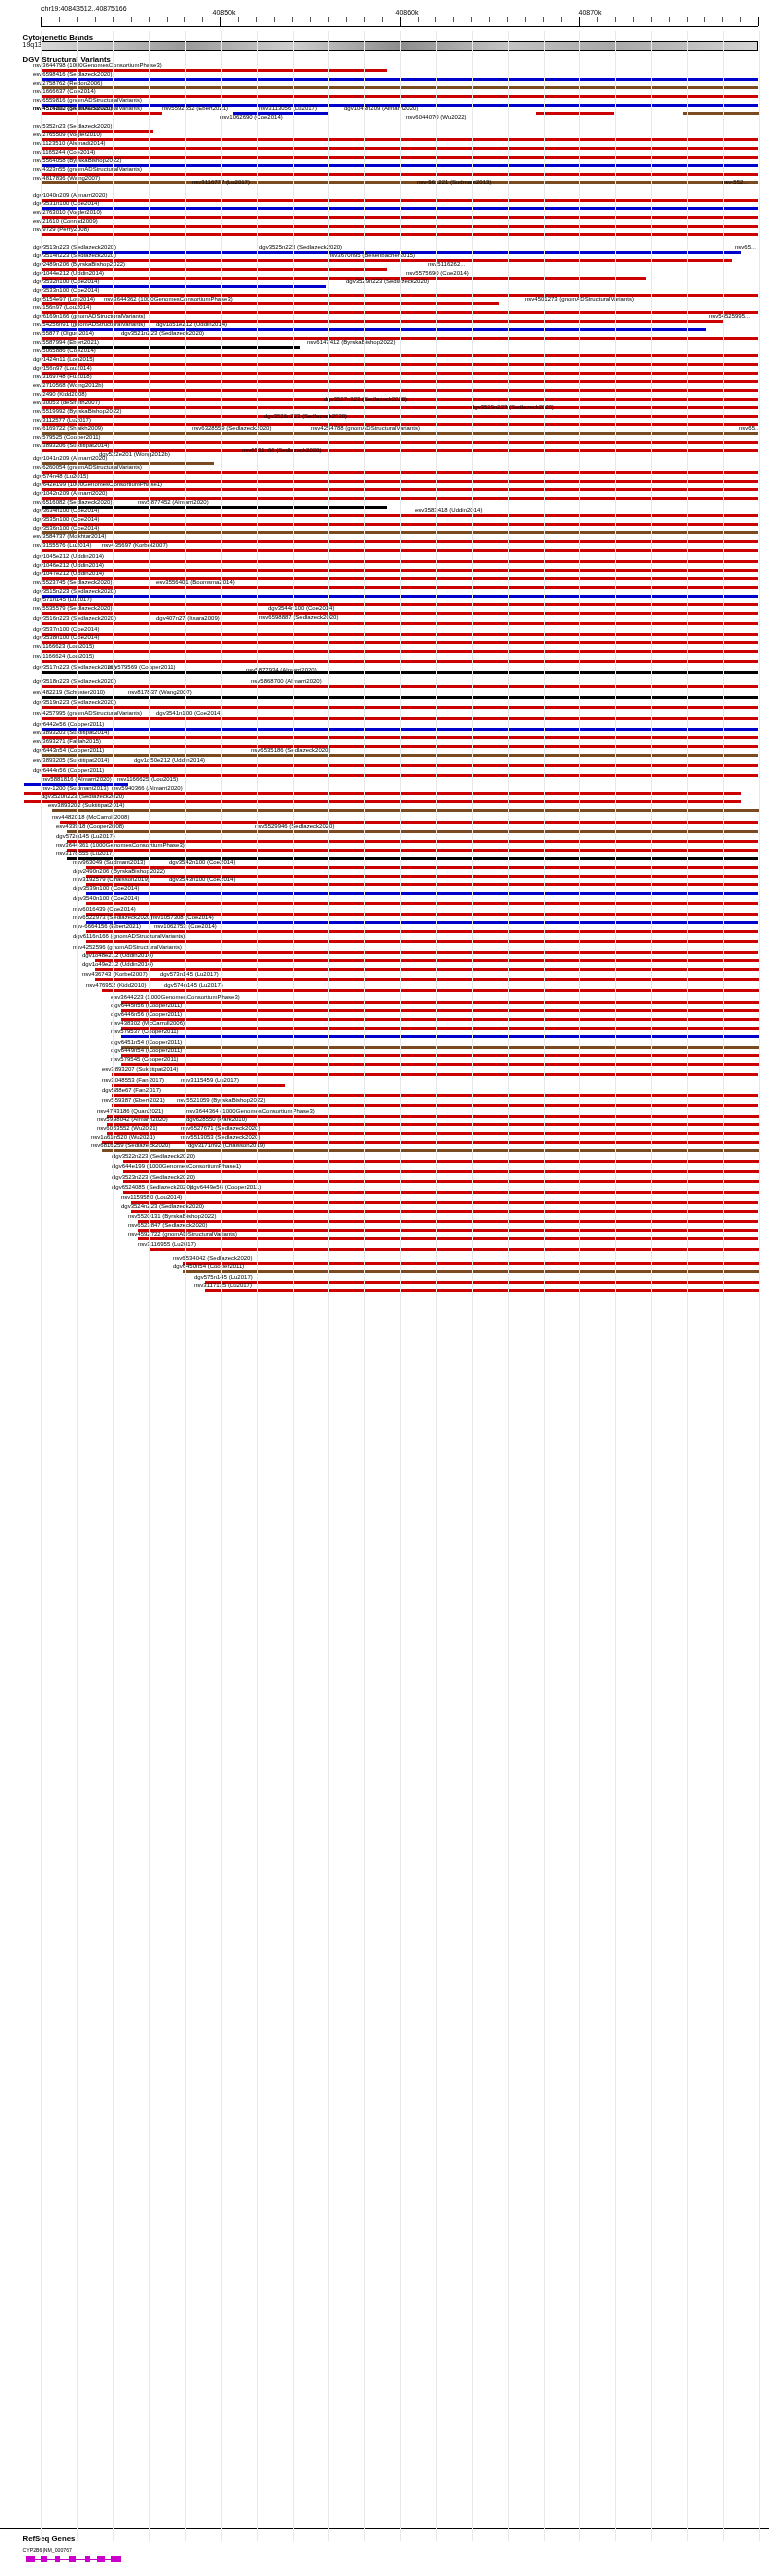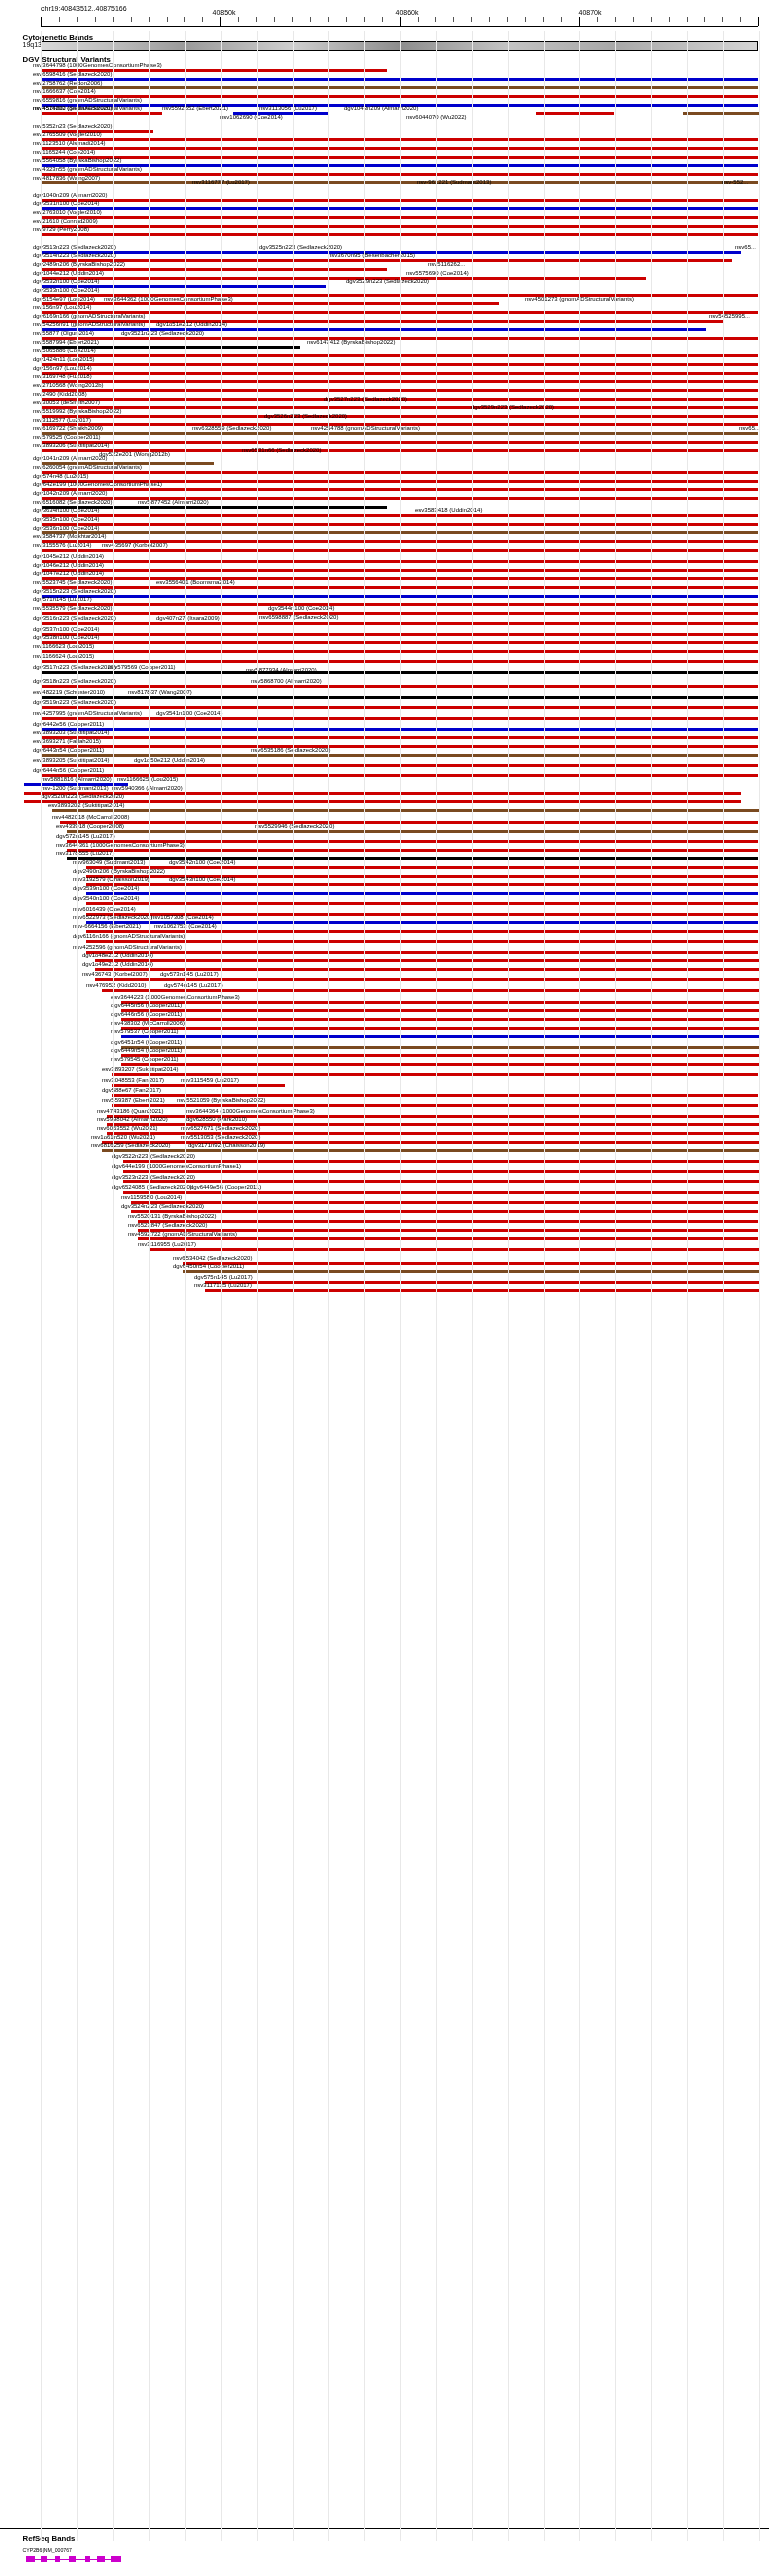--- a/index.html
+++ b/index.html
@@ -411,21 +411,21 @@
       <div class="bar" style="left: 183px; top: 1262px; width: 576px; background: rgb(204, 0, 0);"></div>
       <div class="track-label" style="left: 173px; top: 1263px;">dgv6450n54 (Cooper2011)</div>
       <div class="bar" style="left: 183px; top: 1270px; width: 576px; background: rgb(122, 74, 32);"></div>
       <div class="track-label" style="left: 194px; top: 1274px;">dgv575n145 (Lu2017)</div>
       <div class="bar" style="left: 205px; top: 1281px; width: 554px; background: rgb(204, 0, 0);"></div>
       <div class="track-label" style="left: 194px; top: 1282px;">nsv3117135 (Lu2017)</div>
       <div class="bar" style="left: 205px; top: 1289px; width: 554px; background: rgb(204, 0, 0);"></div>
     </div>
 
   <div class="hr" style="top:2528px;"></div>
-  <div class="gene-title" style="left:22.5px;top:2534px;">RefSeq Bands</div>
+  <div class="gene-title" style="left:22.5px;top:2534px;">RefSeq Genes</div>
   <div class="gene-name" style="left:22.5px;top:2547px;">CYP2B6|NM_000767</div>
   <div class="gene-line" style="left:26px;top:2559px;width:95px;"></div>
   <div class="gene-exon" style="left:26px;top:2556px;width:8.6px;"></div>
   <div class="gene-exon" style="left:41px;top:2556px;width:6px;"></div>
   <div class="gene-exon" style="left:55px;top:2556px;width:5.2px;"></div>
   <div class="gene-exon" style="left:69px;top:2556px;width:7px;"></div>
   <div class="gene-exon" style="left:85px;top:2556px;width:5.2px;"></div>
   <div class="gene-exon" style="left:97px;top:2556px;width:7.8px;"></div>
   <div class="gene-exon" style="left:111px;top:2556px;width:10.4px;"></div>
 

